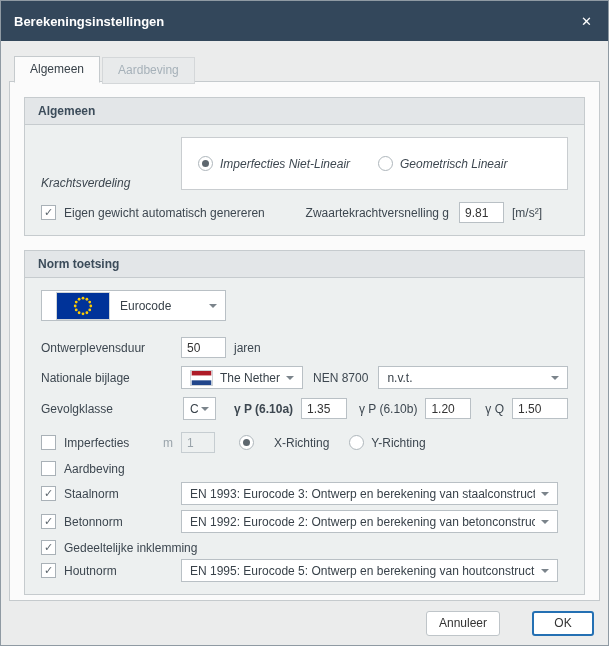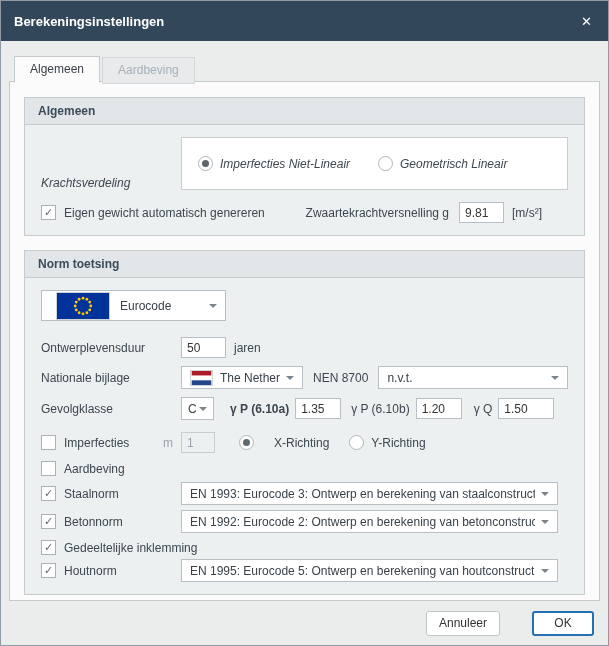--- a/index.html
+++ b/index.html
@@ -202,21 +202,21 @@
             <span class="dd-text">The Netherlands</span>
             <span class="dd-arrow"></span>
           </div>
           <span style="margin-left:10px;">NEN 8700</span>
           <div class="dd" style="flex:1;margin-left:10px;gap:12px;">
             <span class="dd-text">n.v.t.</span>
             <span class="dd-arrow"></span>
           </div>
         </div>
 
-        <div class="row" style="margin-bottom:12px;">
+        <div class="row" style="margin-bottom:12px;justify-content:space-between;">
           <span class="lbl">Gevolgklasse</span>
           <div class="dd" style="width:33px;padding:0 6px;">
             <span class="dd-text">CC2</span>
             <span class="dd-arrow" style="margin-left:3px;"></span>
           </div>
           <span style="margin-left:16px;font-weight:bold;">γ P (6.10a)</span>
           <input class="txtin" style="width: 46px; margin-left: 6px;" value="1.35">
           <span style="margin-left:10px;">γ P (6.10b)</span>
           <input class="txtin" style="width: 46px; margin-left: 6px;" value="1.20">
           <span style="margin-left:12px;">γ Q</span>

